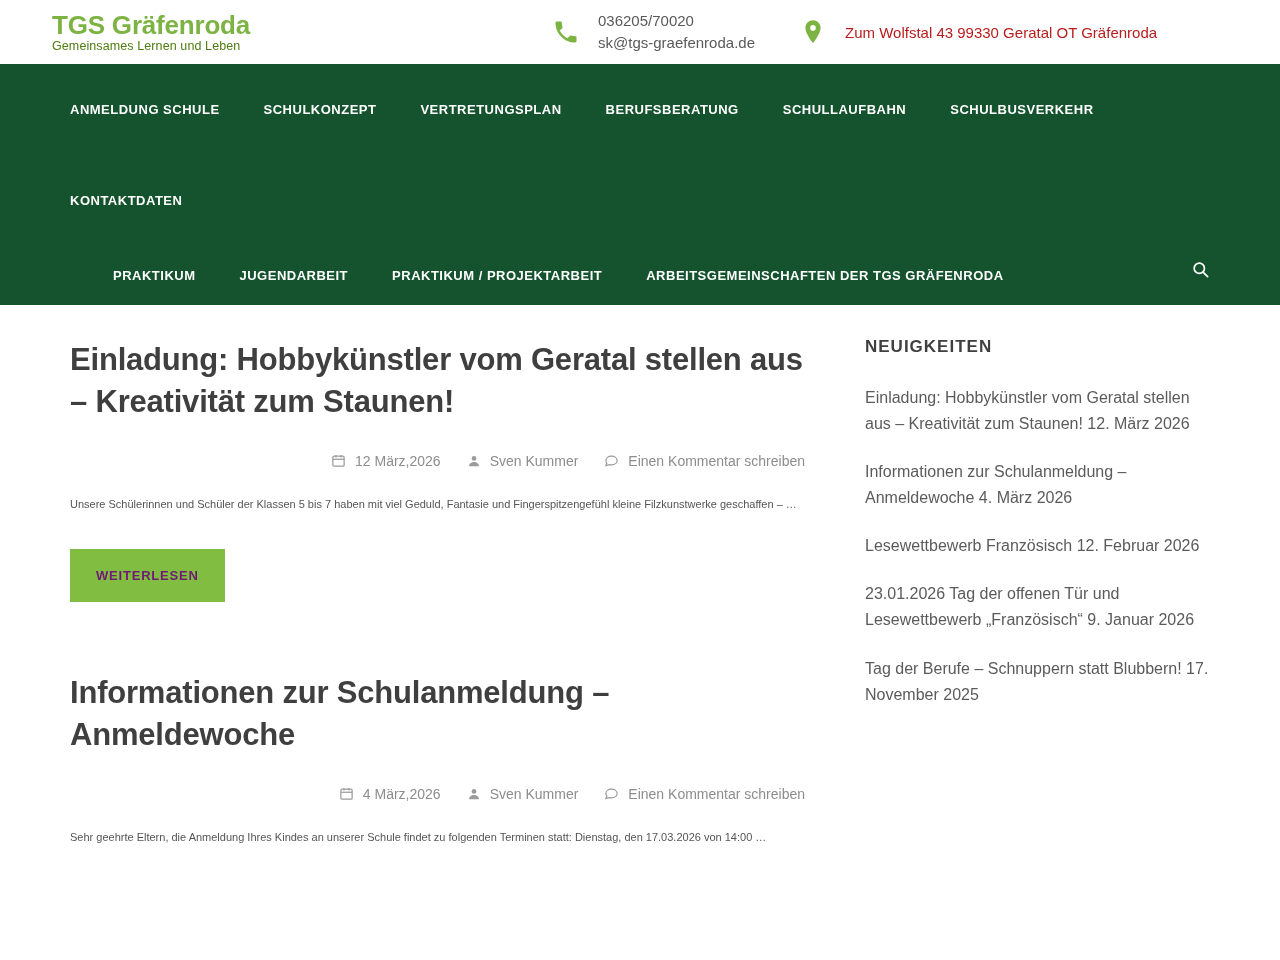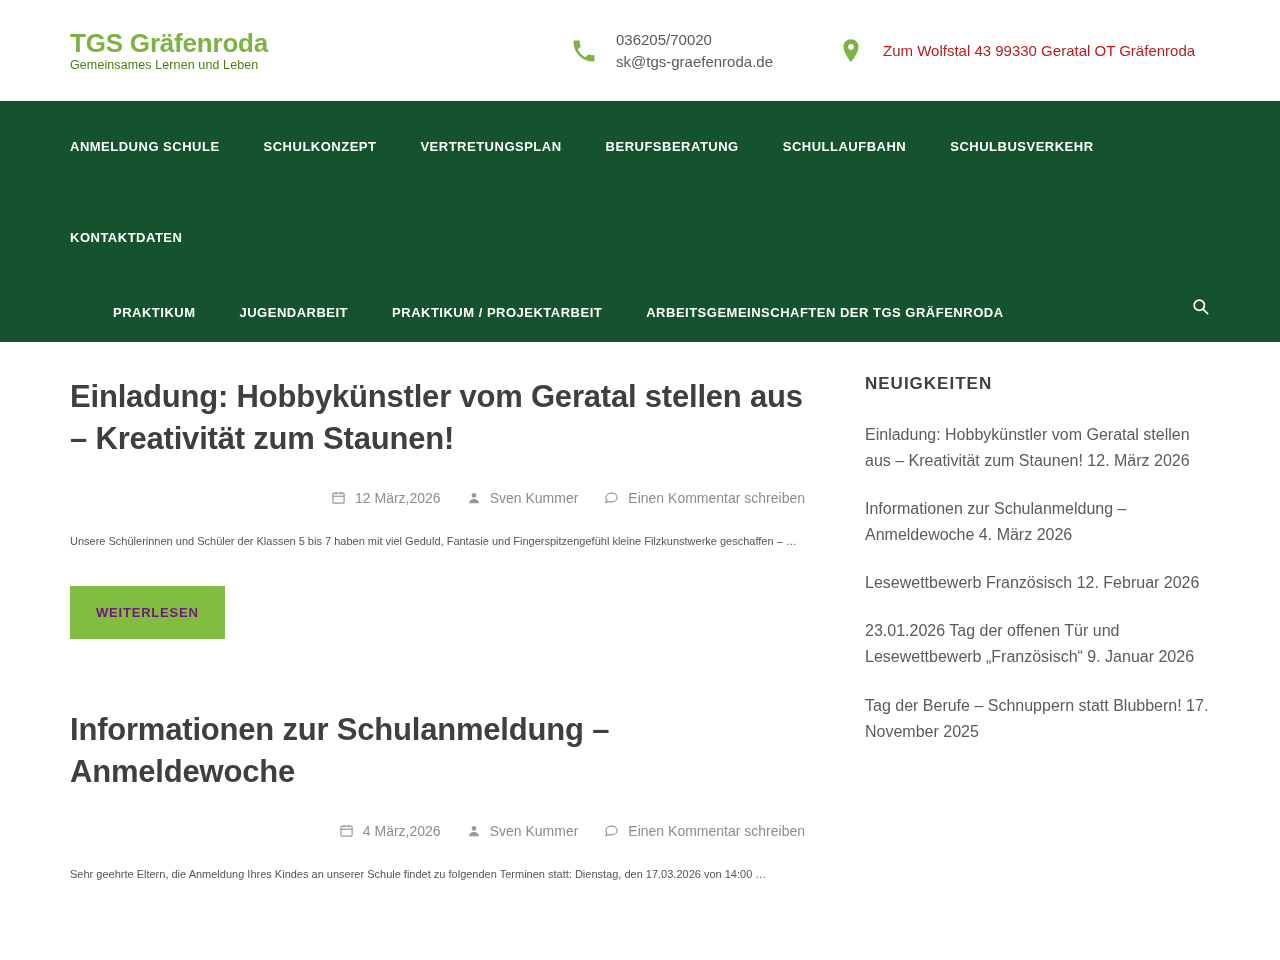--- a/index.html
+++ b/index.html
@@ -7,24 +7,24 @@
     margin: 0; padding: 0;
     width: 1280px; height: 960px;
     overflow: hidden;
     background: #ffffff;
     font-family: "Liberation Sans", sans-serif;
     color: #4a4a4a;
   }
 
   
   .site-header {
-    height: 101px;
+    height: 64px;
     display: flex;
     align-items: center;
-    padding: 0 70px;
+    padding: 0 52px;
     background: #ffffff;
   }
   .brand { width: 300px; }
   .brand-title {
     font-size: 26px;
     font-weight: bold;
     color: #7cb342;
     letter-spacing: -0.2px;
     line-height: 1.1;
     margin: 0;
@@ -32,21 +32,21 @@
   .brand-sub {
     font-size: 12.5px;
     color: #4d7c0f;
     letter-spacing: 0.1px;
   }
   .header-info {
     display: flex;
     align-items: center;
     flex: 1;
     margin-left: 200px;
-    gap: 64px;
+    gap: 44px;
   }
   .info-block {
     display: flex;
     align-items: center;
     gap: 18px;
   }
   .info-icon { color: #7cb342; flex: 0 0 auto; display: flex; align-items: center; }
   .info-lines { font-size: 15px; color: #5a5a5a; line-height: 1.45; }
   .info-line-single { font-size: 15px; color: #b91c1c; }
 

